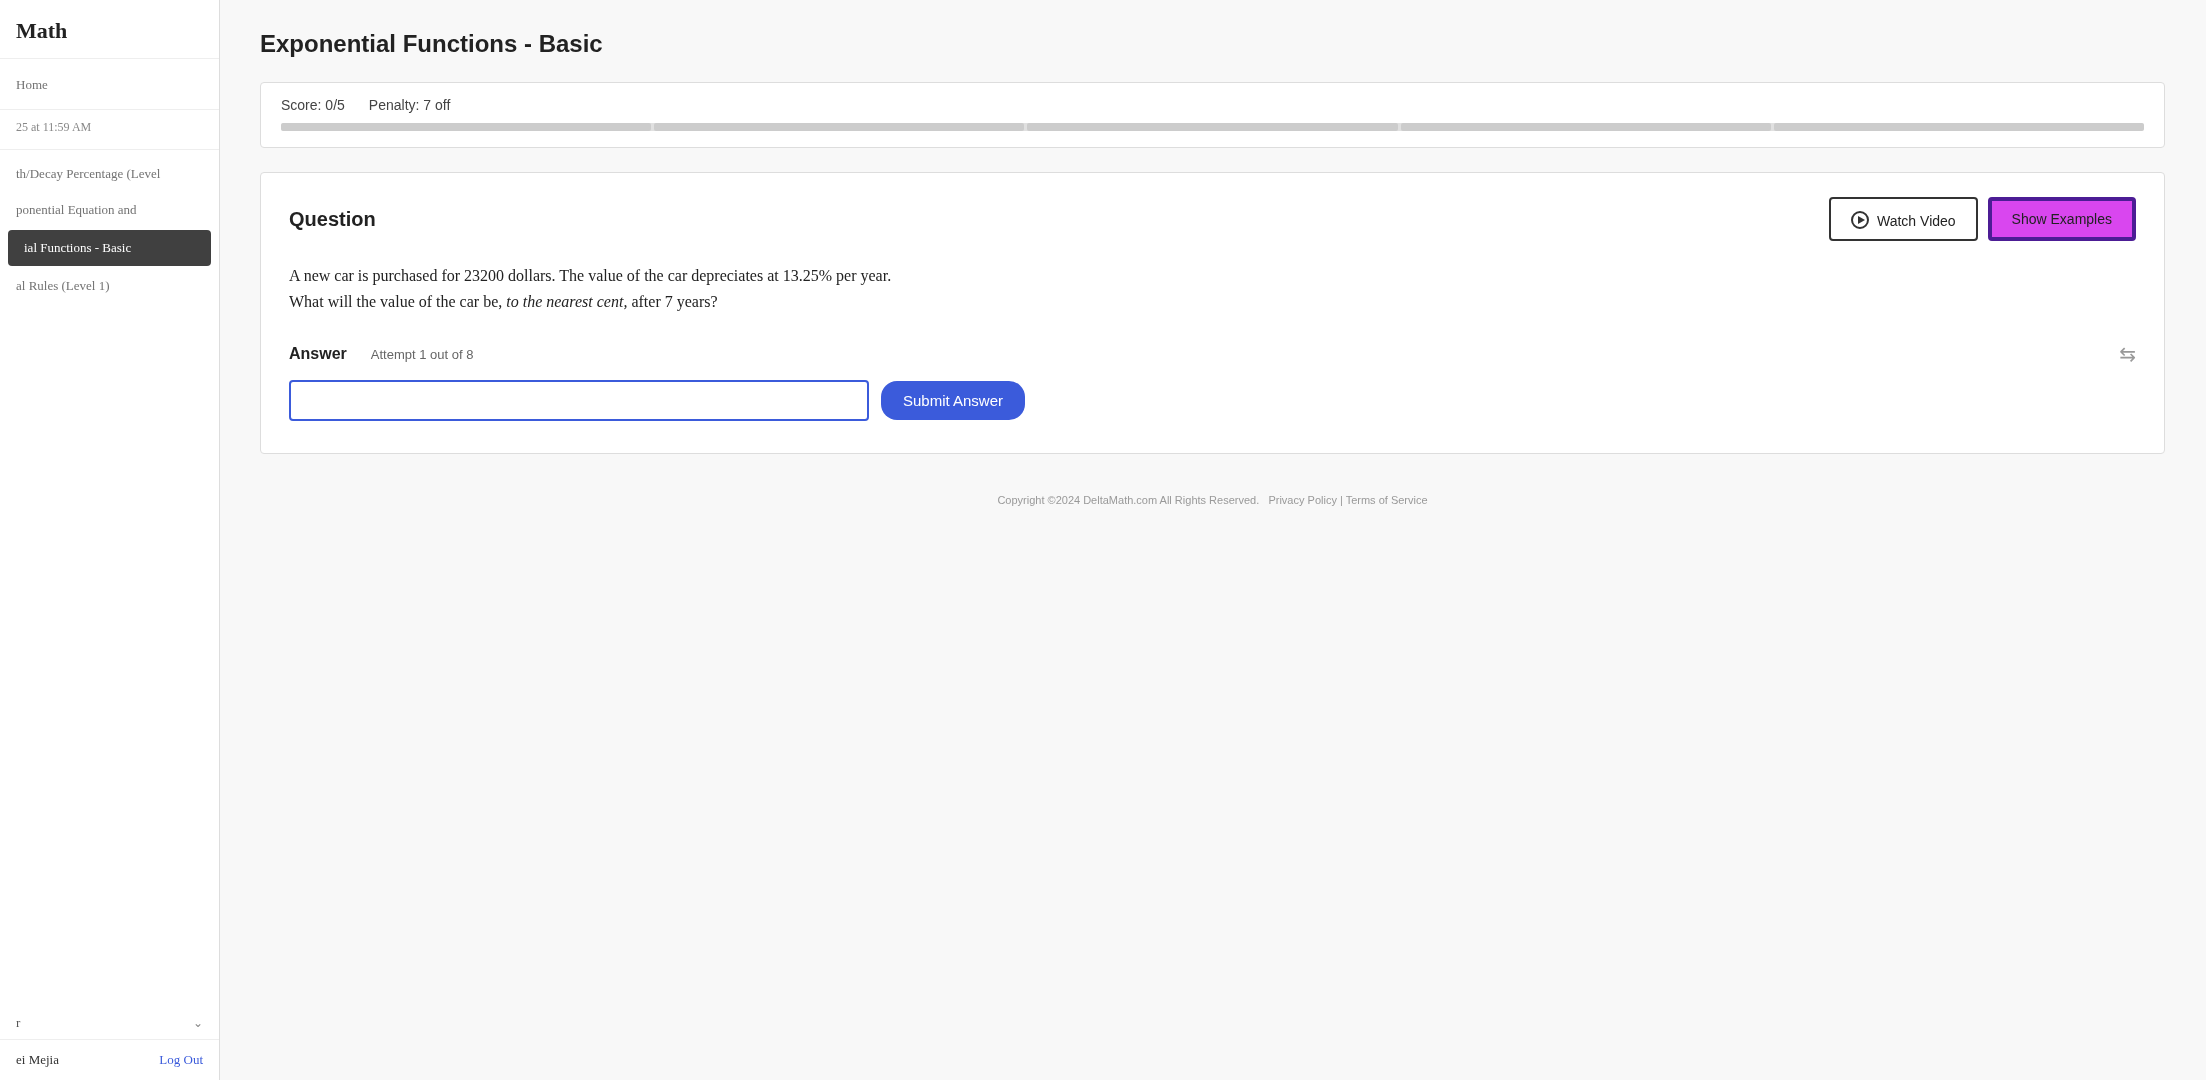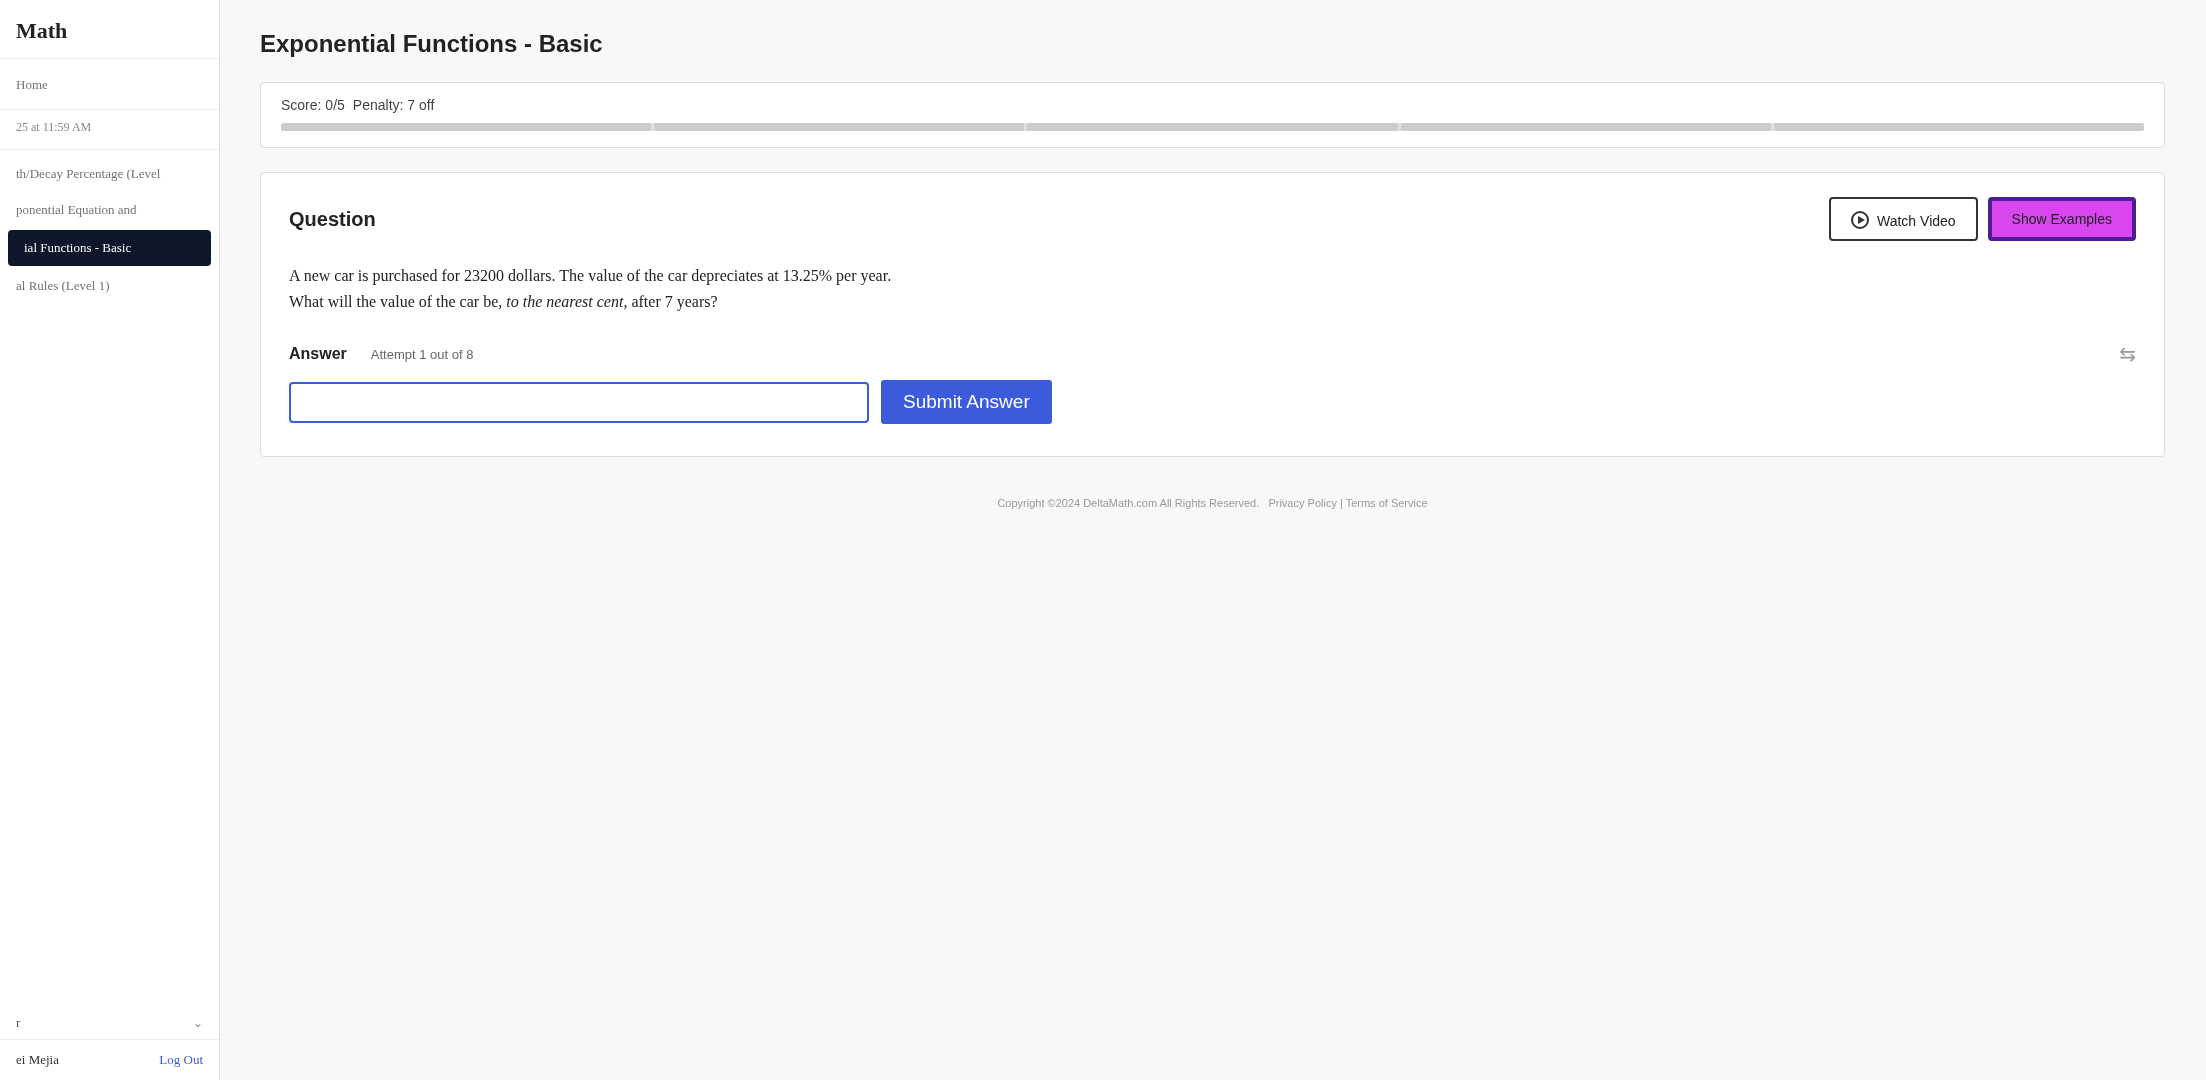--- a/index.html
+++ b/index.html
@@ -42,21 +42,21 @@
     }
 
     .sidebar-item {
       padding: 10px 16px;
       font-size: 13px;
       color: #737373;
       cursor: pointer;
     }
 
     .sidebar-item.active {
-      background: #0f172a;
+      background: #404040;
       color: #fff;
       border-radius: 4px;
       margin: 2px 8px;
     }
 
     .sidebar-footer {
       border-top: 1px solid #eee;
       padding: 12px 16px;
       display: flex;
       justify-content: space-between;
@@ -91,21 +91,21 @@
       background: #fff;
       border: 1px solid #ddd;
       border-radius: 4px;
       padding: 14px 20px 16px 20px;
       margin-bottom: 24px;
     }
 
     .score-line {
       display: flex;
       align-items: center;
-      gap: 8px;
+      gap: 24px;
       margin-bottom: 10px;
       font-size: 14px;
       color: #444;
       font-family: Arial, sans-serif;
     }
 
     .progress-bar-track {
       height: 8px;
       background: #e0e0e0;
       border-radius: 4px;
@@ -254,24 +254,24 @@
       border-radius: 4px;
       outline: none;
       font-family: Arial, sans-serif;
       color: #333;
     }
 
     .btn-submit {
       padding: 11px 22px;
       background: #3b5bdb;
       color: #fff;
-      font-size: 19px;
+      font-size: 15px;
       font-family: Arial, sans-serif;
       border: none;
-      border-radius: 3px;
+      border-radius: 16px;
       cursor: pointer;
       white-space: nowrap;
     }
 
     .footer {
       margin-top: 40px;
       font-size: 11px;
       color: #999;
       font-family: Arial, sans-serif;
       text-align: center;

